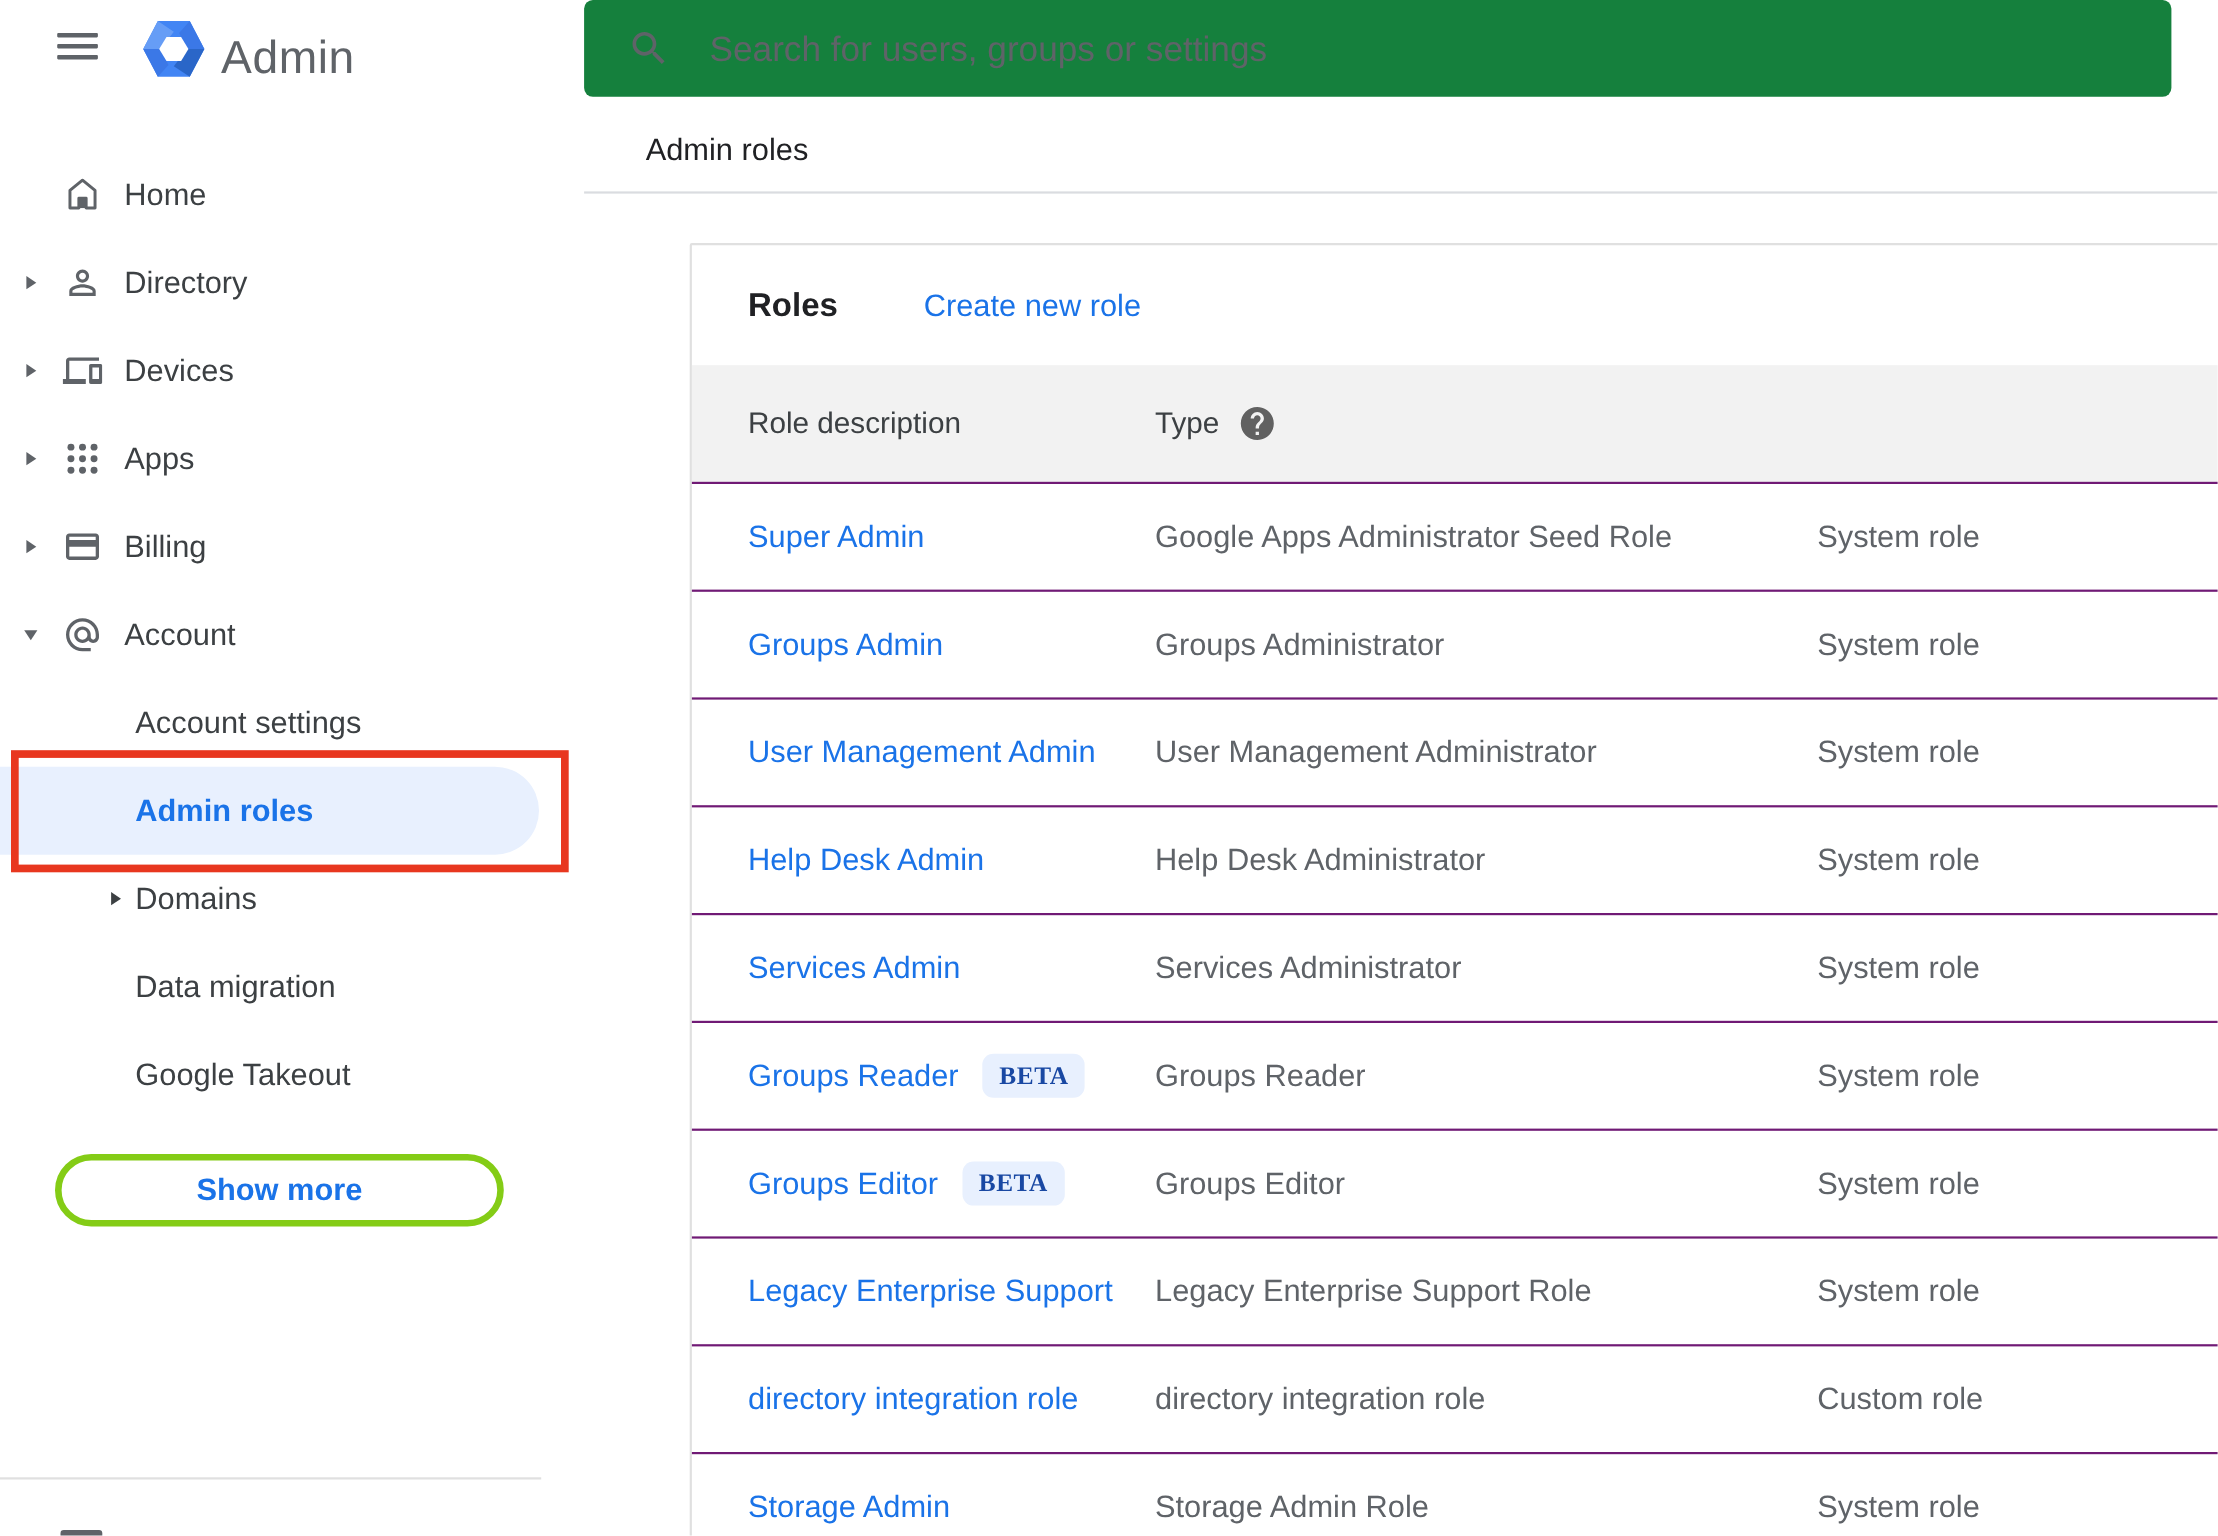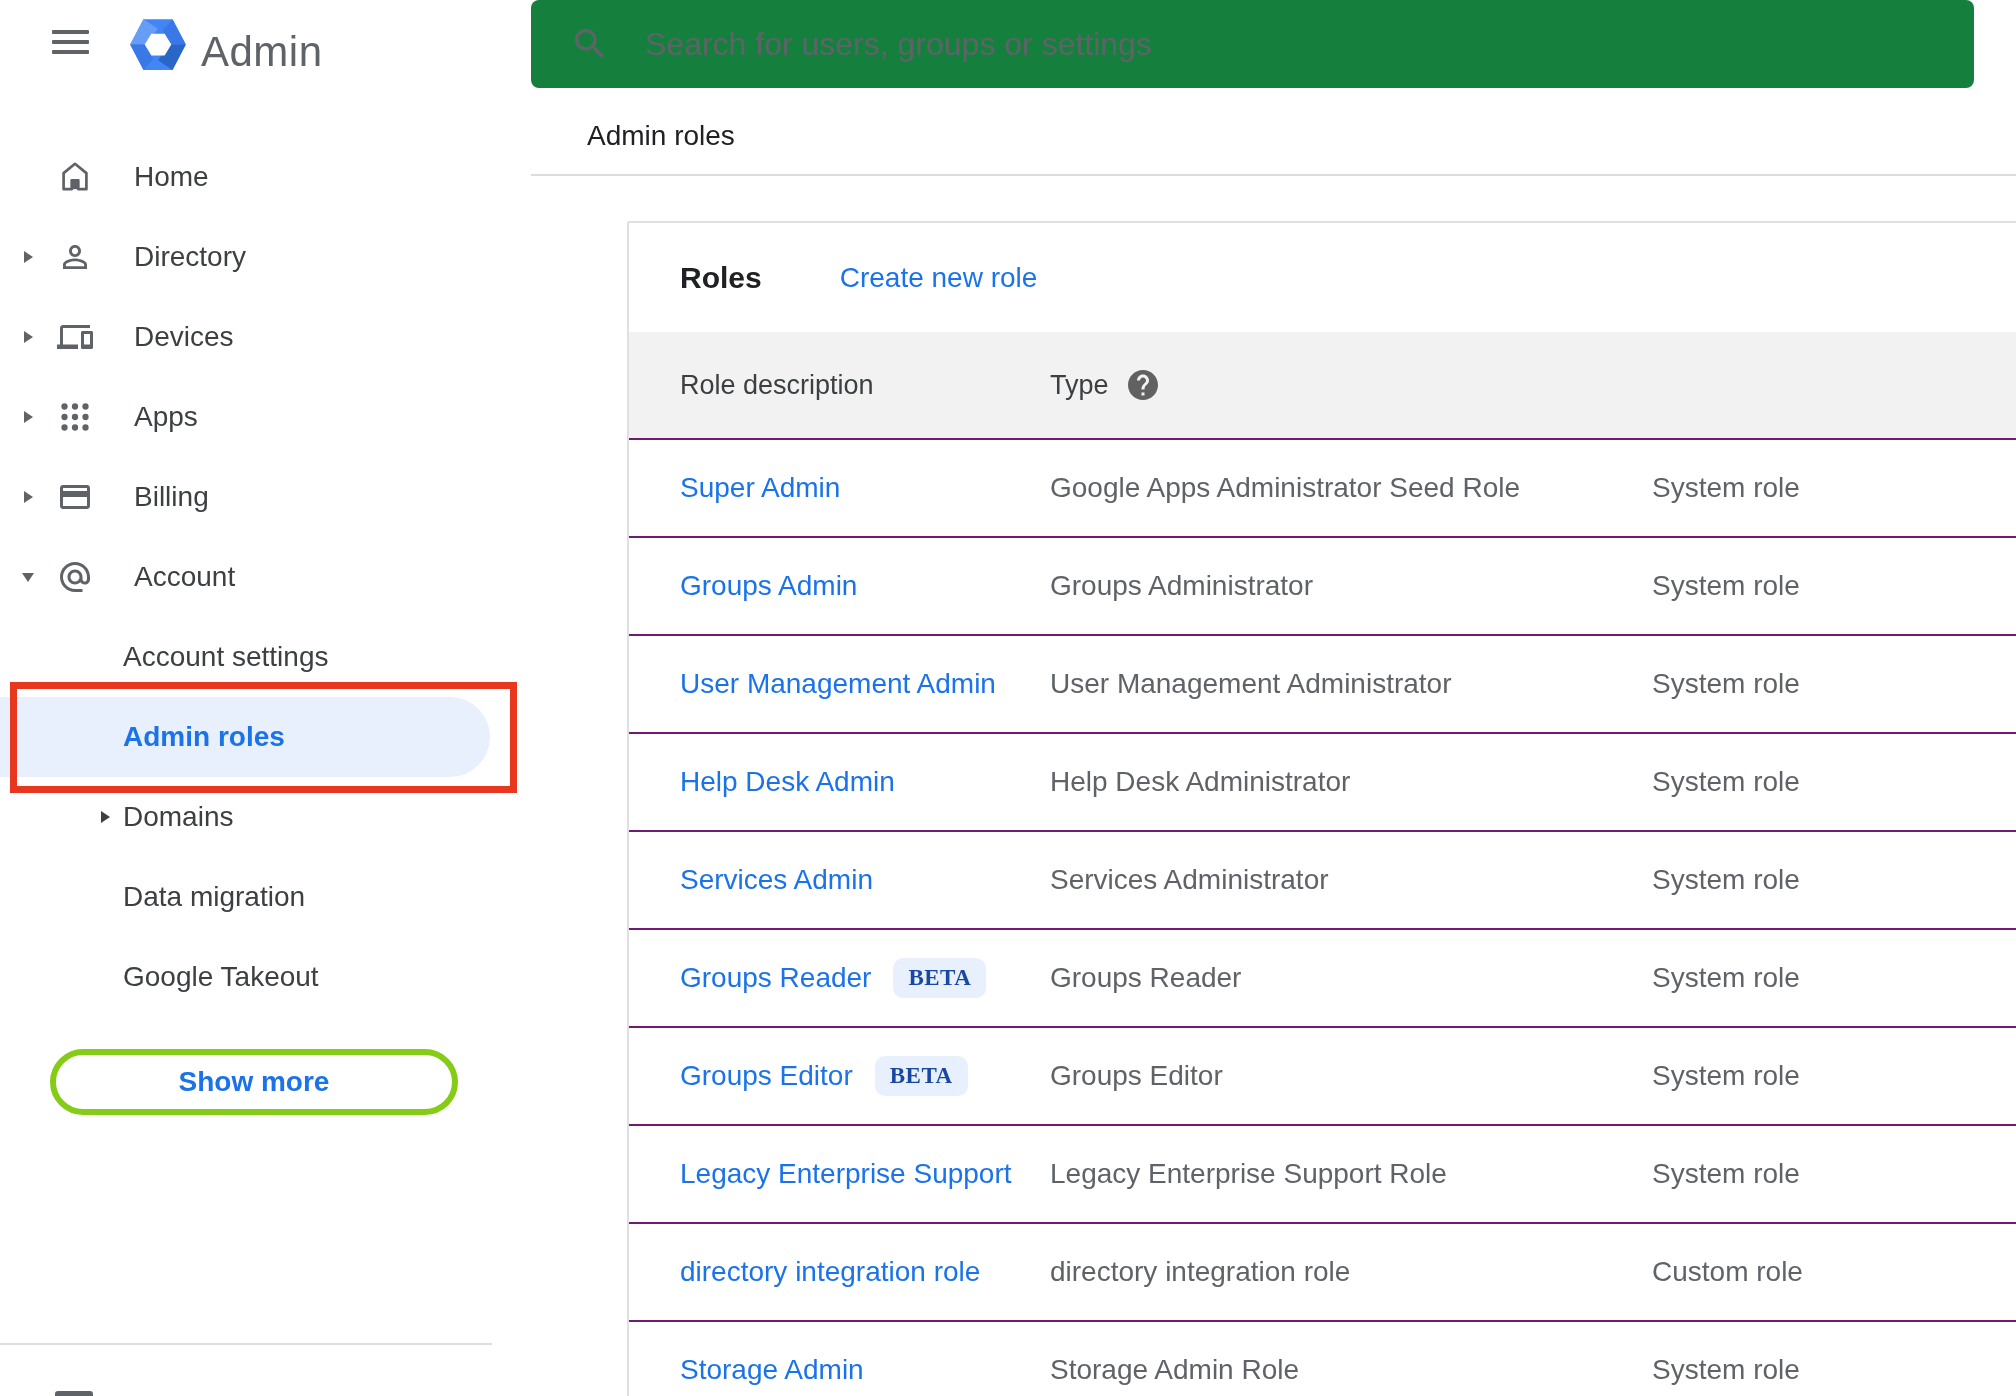--- a/index.html
+++ b/index.html
@@ -26,21 +26,21 @@
   }
   .searchbar input::placeholder { color:#5f6368; opacity:1; }
   .breadcrumb { position:absolute; left:587px; top:120px; font-size:28px; color:#202124; }
   .top-divider { position:absolute; left:531px; top:174px; width:1485px; height:2px; background:#dadce0; }
 
   
   .sidebar { position:absolute; left:0; top:137px; width:531px; }
   .nav-item { position:relative; height:80px; display:flex; align-items:center; cursor:pointer; }
   .nav-expander { position:absolute; left:20px; top:32px; }
   .nav-icon { position:absolute; left:57px; top:22px; }
-  .nav-label { position:absolute; left:134px; font-size:28px; color:#3c4043; white-space:nowrap; }
+  .nav-label { position:absolute; left:113px; font-size:28px; color:#3c4043; white-space:nowrap; }
   .sub-item .nav-label { left:123px; }
   .sub-item .nav-expander { left:97px; }
   .sub-item.active { background:#e8f0fe; width:490px; border-radius:0 41px 41px 0; }
   .sub-item.active .nav-label { color:#1a73e8; font-weight:bold; }
   .show-more {
     position:absolute; left:50px; top:912px; width:408px; height:66px;
     border:6px solid #84cc16; border-radius:34px; background:#fff;
     font-size:28px; color:#1a73e8; font-weight:bold; cursor:pointer;
     font-family:"Liberation Sans","DejaVu Sans",sans-serif;
   }

